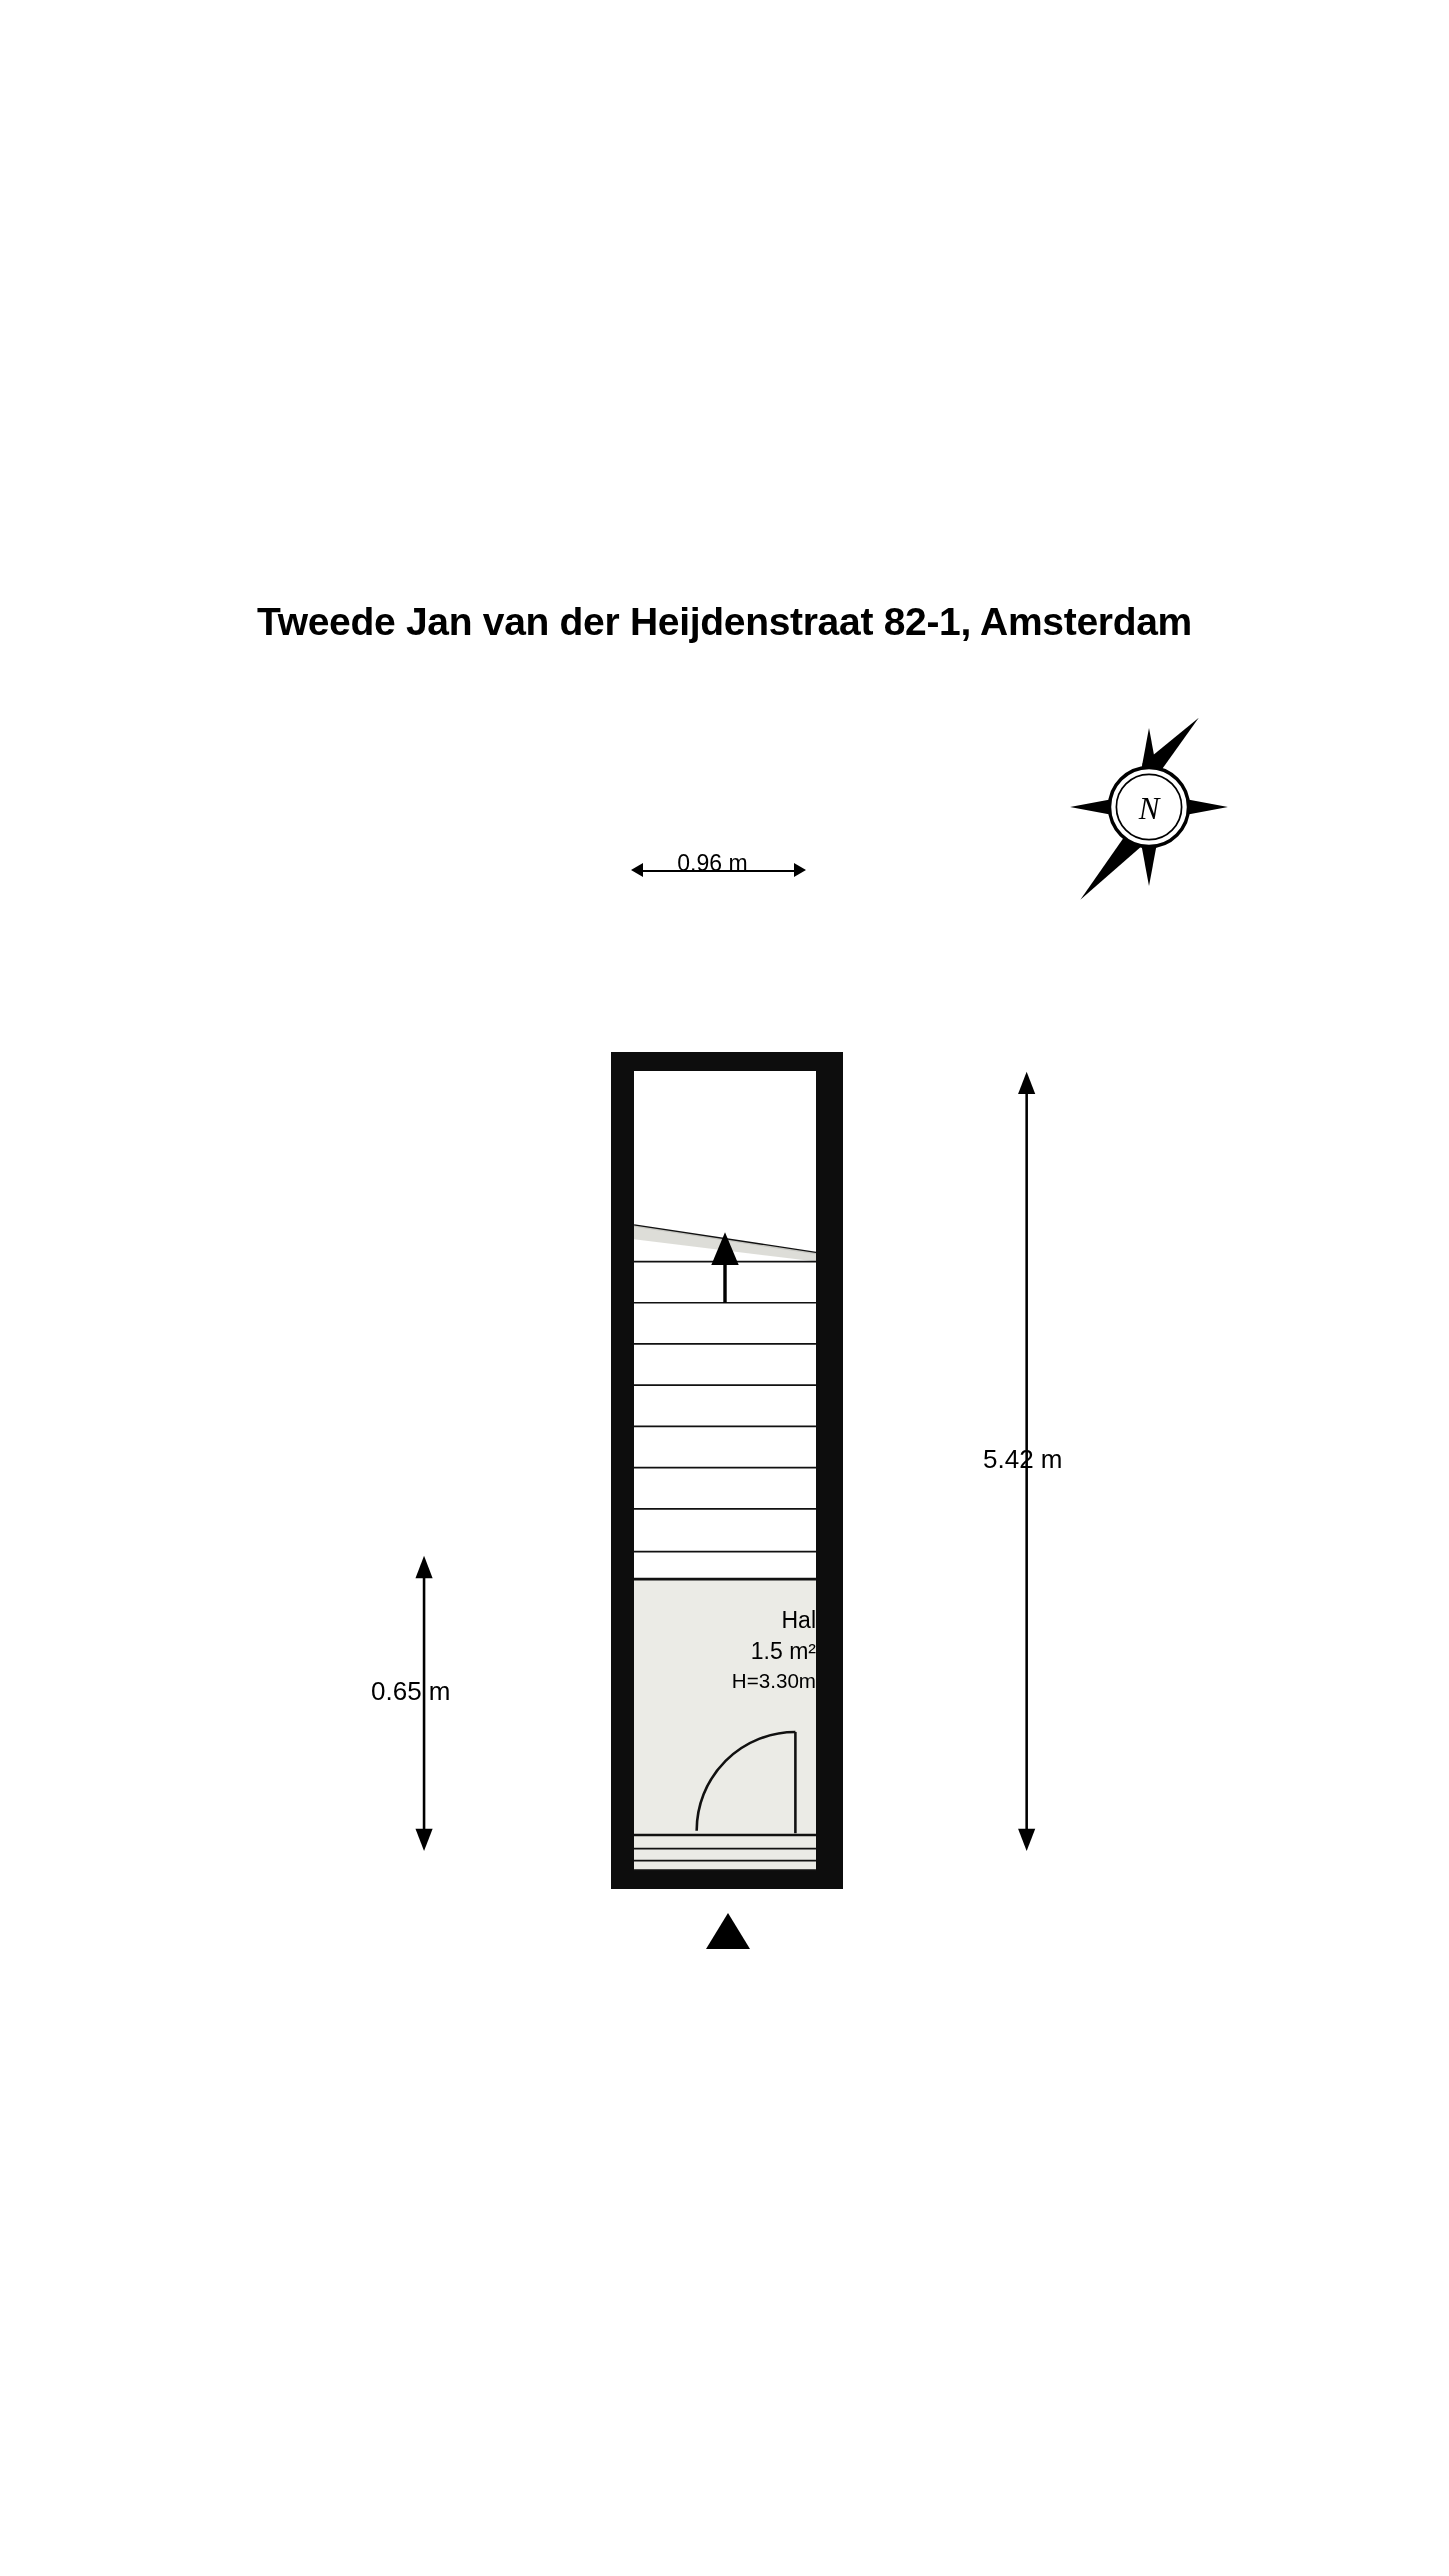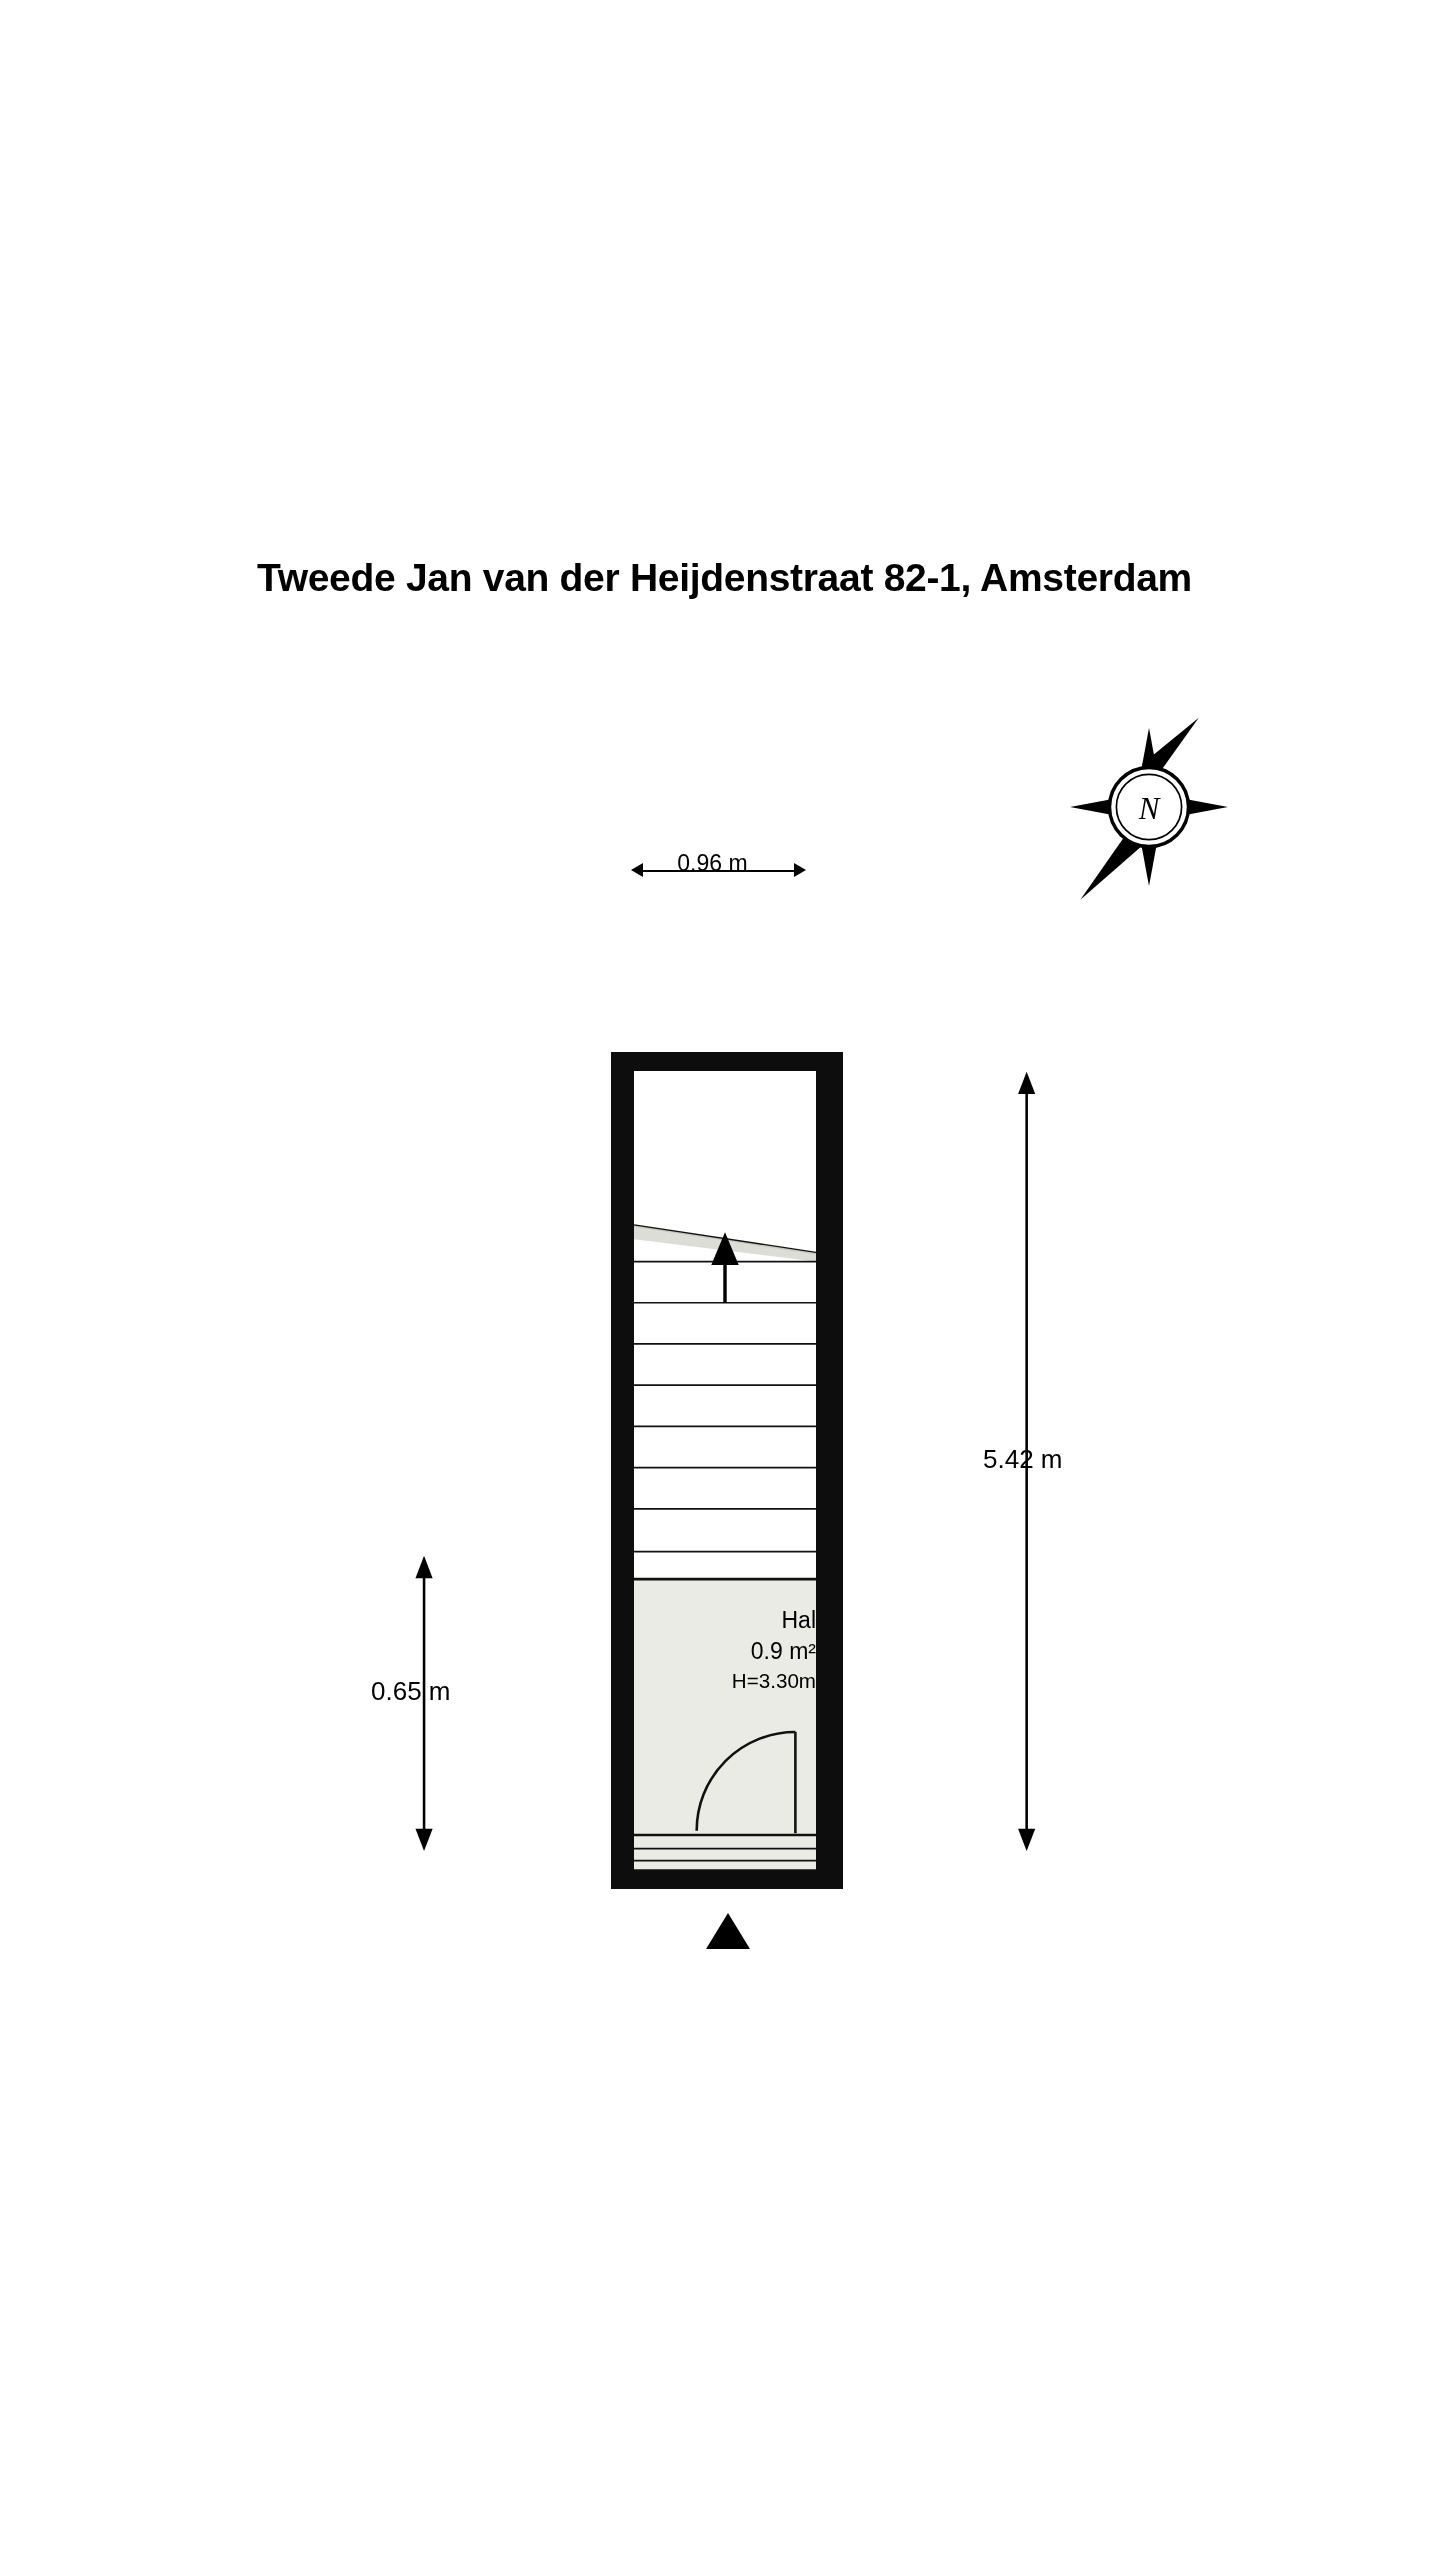--- a/index.html
+++ b/index.html
@@ -22,20 +22,21 @@
     left: 0;
     top: 556px;
     width: 1449px;
     text-align: center;
   }
   .title-line1 {
     font-size: 39px;
     font-weight: bold;
     letter-spacing: -0.3px;
     line-height: 1.15;
+    margin-top: 44px;
   }
   .title-line2 {
     font-size: 39px;
     font-weight: bold;
     line-height: 1.25;
   }
 
   
   .compass {
     position: absolute;
@@ -196,21 +197,21 @@
 <div class="dim-right-label">5.42 m</div>
 <div class="dim-left-label">0.65 m</div>
 
 <div class="shell">
   <div class="interior">
 
     <div class="room-hal"></div>
 
     <div class="room-label">
       <div>Hal</div>
-      <div class="area">0.9  m²</div>
+      <div class="area">1.5  m²</div>
       <div class="height">H=3.30m</div>
     </div>
 
     <svg width="182" height="800" viewBox="0 0 212 932" style="position:absolute;left:0;top:0;">
 
       <g>
         <rect x="0" y="190" width="212" height="402" fill="#ffffff"></rect>
 
         <line x1="0" y1="180" x2="212" y2="212" stroke="#111" stroke-width="3"></line>
         <polygon points="0,180 212,212 212,222 0,196" fill="#d9d9d4" opacity="0.9"></polygon>

